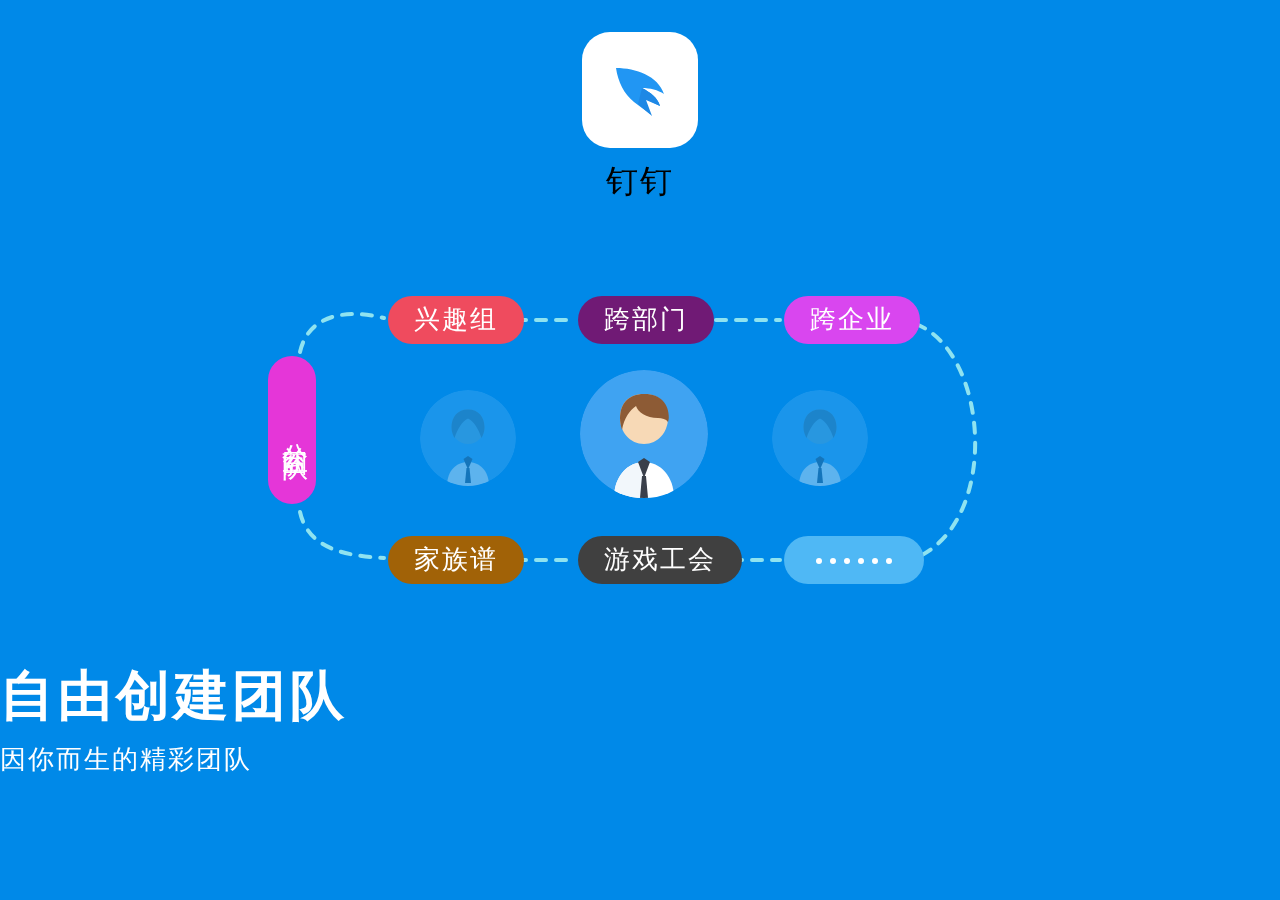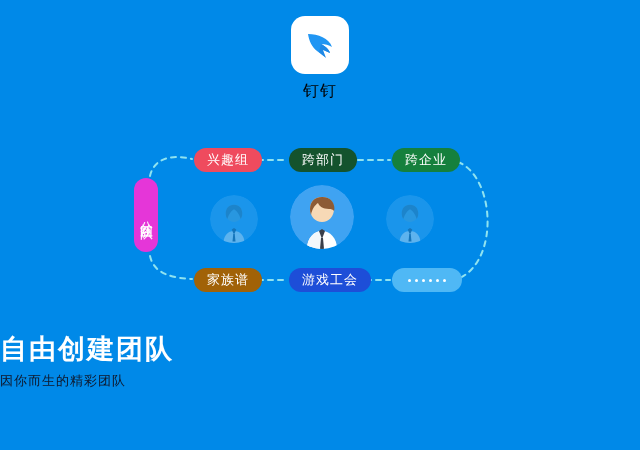--- a/index.html
+++ b/index.html
@@ -132,21 +132,21 @@
     font-size: 27px;
     line-height: 34px;
     color: #ffffff;
     letter-spacing: 2px;
     font-weight: 600;
   }
   .headline .subtitle {
     margin-top: 6px;
     font-size: 13px;
     line-height: 18px;
-    color: #0f172a;
+    color: #ffffff;
     letter-spacing: 1px;
   }
 </style>
 </head>
 <body>
 
 <div id="stage">
 
   <div class="brand">
     <div class="logo-tile">
@@ -180,33 +180,33 @@
     </svg>
 
     <div class="pill vertical" id="pill-charity" style="background:#e536d8">
       <span>公益团队</span>
     </div>
 
     <div class="pill" id="pill-interest" style="background:#ef4b5e">
       <span>兴趣组</span>
     </div>
 
-    <div class="pill" id="pill-dept" style="background:#14532d">
+    <div class="pill" id="pill-dept" style="background:#701a75">
       <span>跨部门</span>
     </div>
 
-    <div class="pill" id="pill-company" style="background:#15803d">
+    <div class="pill" id="pill-company" style="background:#d946ef">
       <span>跨企业</span>
     </div>
 
     <div class="pill" id="pill-family" style="background:#a16207">
       <span>家族谱</span>
     </div>
 
-    <div class="pill" id="pill-guild" style="background:#1d4ed8">
+    <div class="pill" id="pill-guild" style="background:#404040">
       <span>游戏工会</span>
     </div>
 
     <div class="pill" id="pill-more" style="background:#4fb8f5; padding:0 16px;">
       <span class="dots">
         <i></i>
           <i></i>
           <i></i>
           <i></i>
           <i></i>

